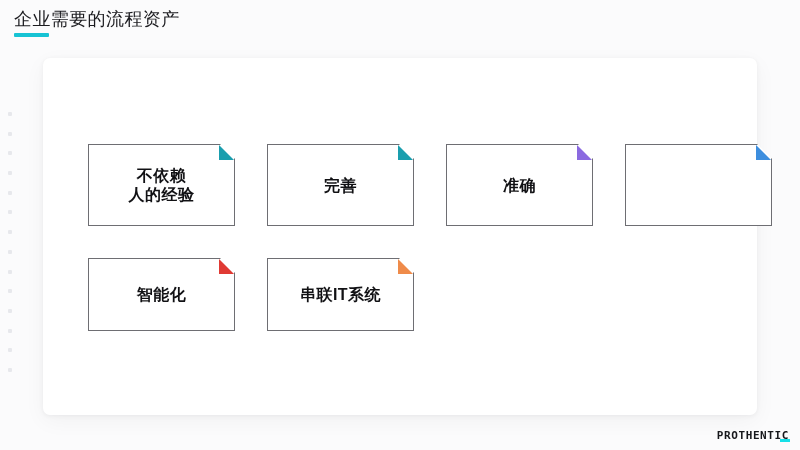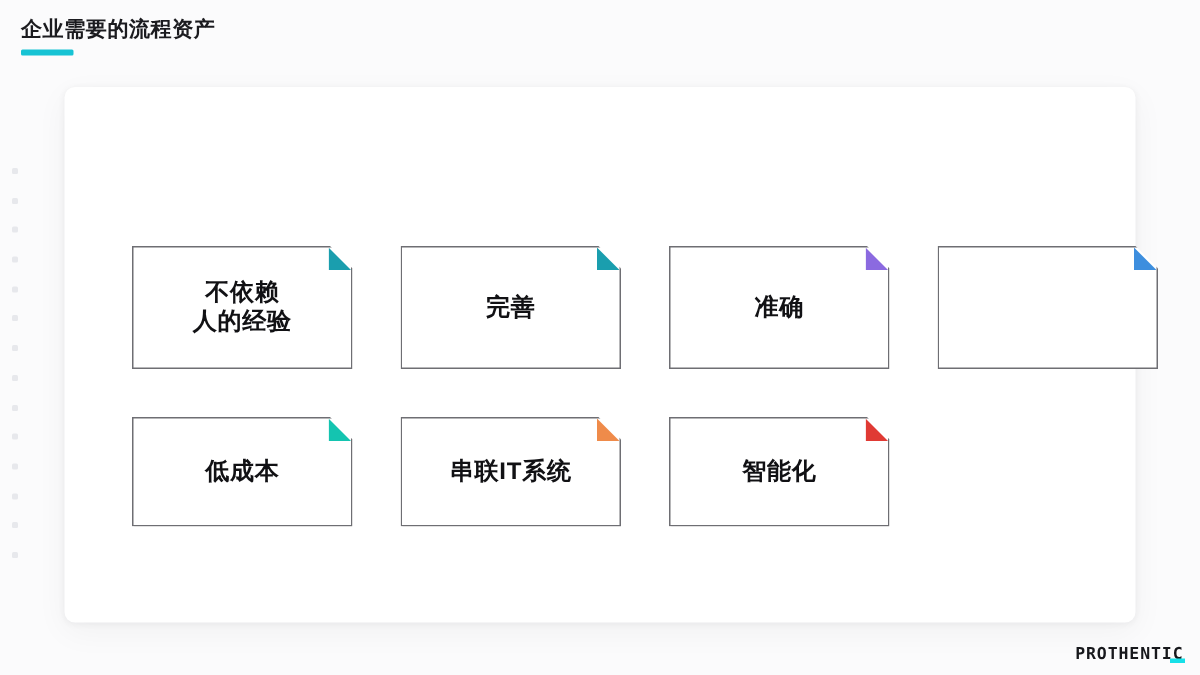--- a/index.html
+++ b/index.html
@@ -37,22 +37,22 @@
   }
 
   
   .header {
     position: absolute;
     left: 14px;
     top: 10px;
     width: 600px;
   }
   .header-title {
-    font-size: 14px;
-    font-weight: 700;
+    font-size: 18px;
+    font-weight: 400;
     color: #1b1b1f;
     letter-spacing: 0.4px;
     line-height: 18px;
     margin: 0;
     white-space: nowrap;
   }
   .header-accent {
     margin-top: 5px;
     width: 35px;
     height: 4px;
@@ -70,21 +70,21 @@
     background: #ffffff;
     border-radius: 7px;
     box-shadow: 0 1px 5px rgba(18, 20, 30, 0.055),
                 0 6px 22px rgba(18, 20, 30, 0.045);
   }
 
   
   .card-grid {
     position: absolute;
     left: 88px;
-    top: 164px;
+    top: 144px;
     width: 624px;
     display: grid;
     grid-template-columns: repeat(4, 147px);
     grid-template-rows: 82px 73px;
     column-gap: 12px;
     row-gap: 9px;
     gap: 32px;
   }
 
   .card {
@@ -183,29 +183,25 @@
       <span class="card-label">完善</span>
     </div>
     <div class="card">
       <span class="fold" style="background: rgb(139, 106, 224);"></span>
       <span class="card-label">准确</span>
     </div>
     <div class="card">
       <span class="fold" style="background: rgb(61, 142, 222);"></span>
     </div>
     <div class="card">
-      <span class="fold" style="background: rgb(20, 196, 176);"></span>
-      <span class="card-label">低成本</span>
+      <span class="fold" style="background: rgb(224, 58, 52);"></span>
+      <span class="card-label">智能化</span>
     </div>
     <div class="card">
       <span class="fold" style="background: rgb(239, 139, 74);"></span>
       <span class="card-label">串联IT系统</span>
-    </div>
-    <div class="card">
-      <span class="fold" style="background: rgb(224, 58, 52);"></span>
-      <span class="card-label">智能化</span>
     </div>
   </div>
 
 <div class="logo">
   <span class="logo-text">PROTHENTIC</span>
   <span class="logo-mark" style="background: rgb(23, 224, 232);"></span>
 </div>
 
 </body></html>

